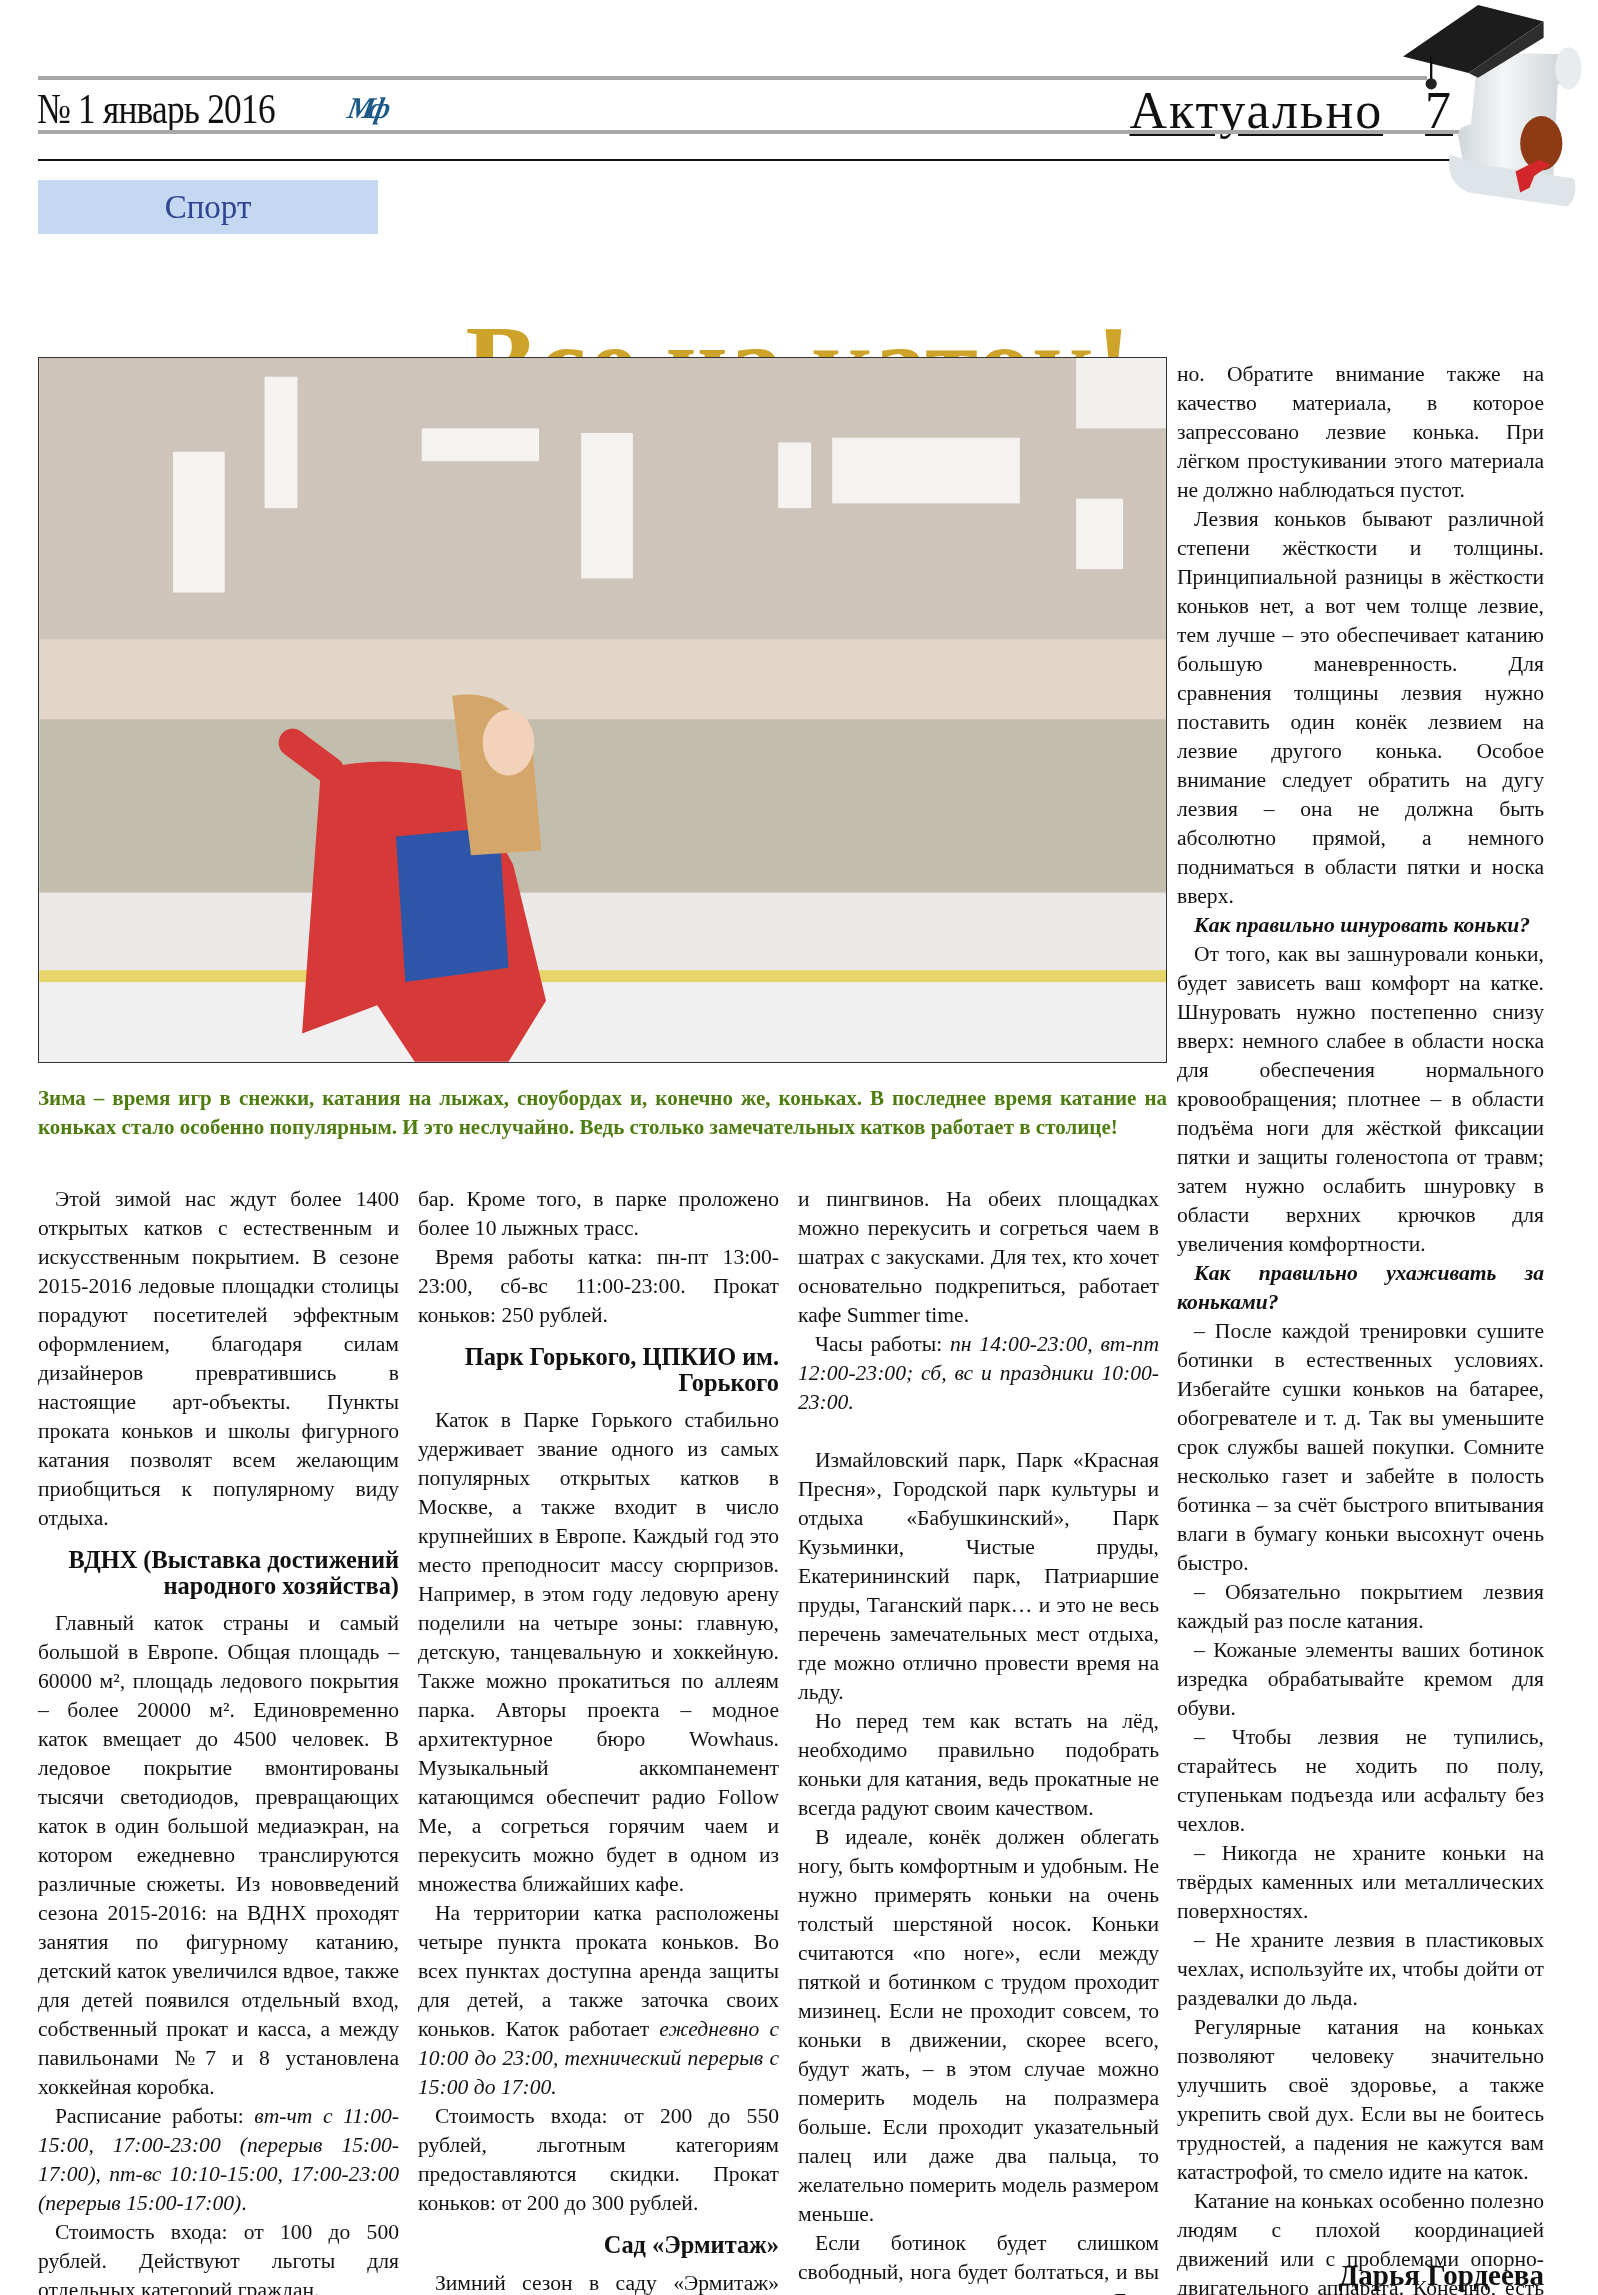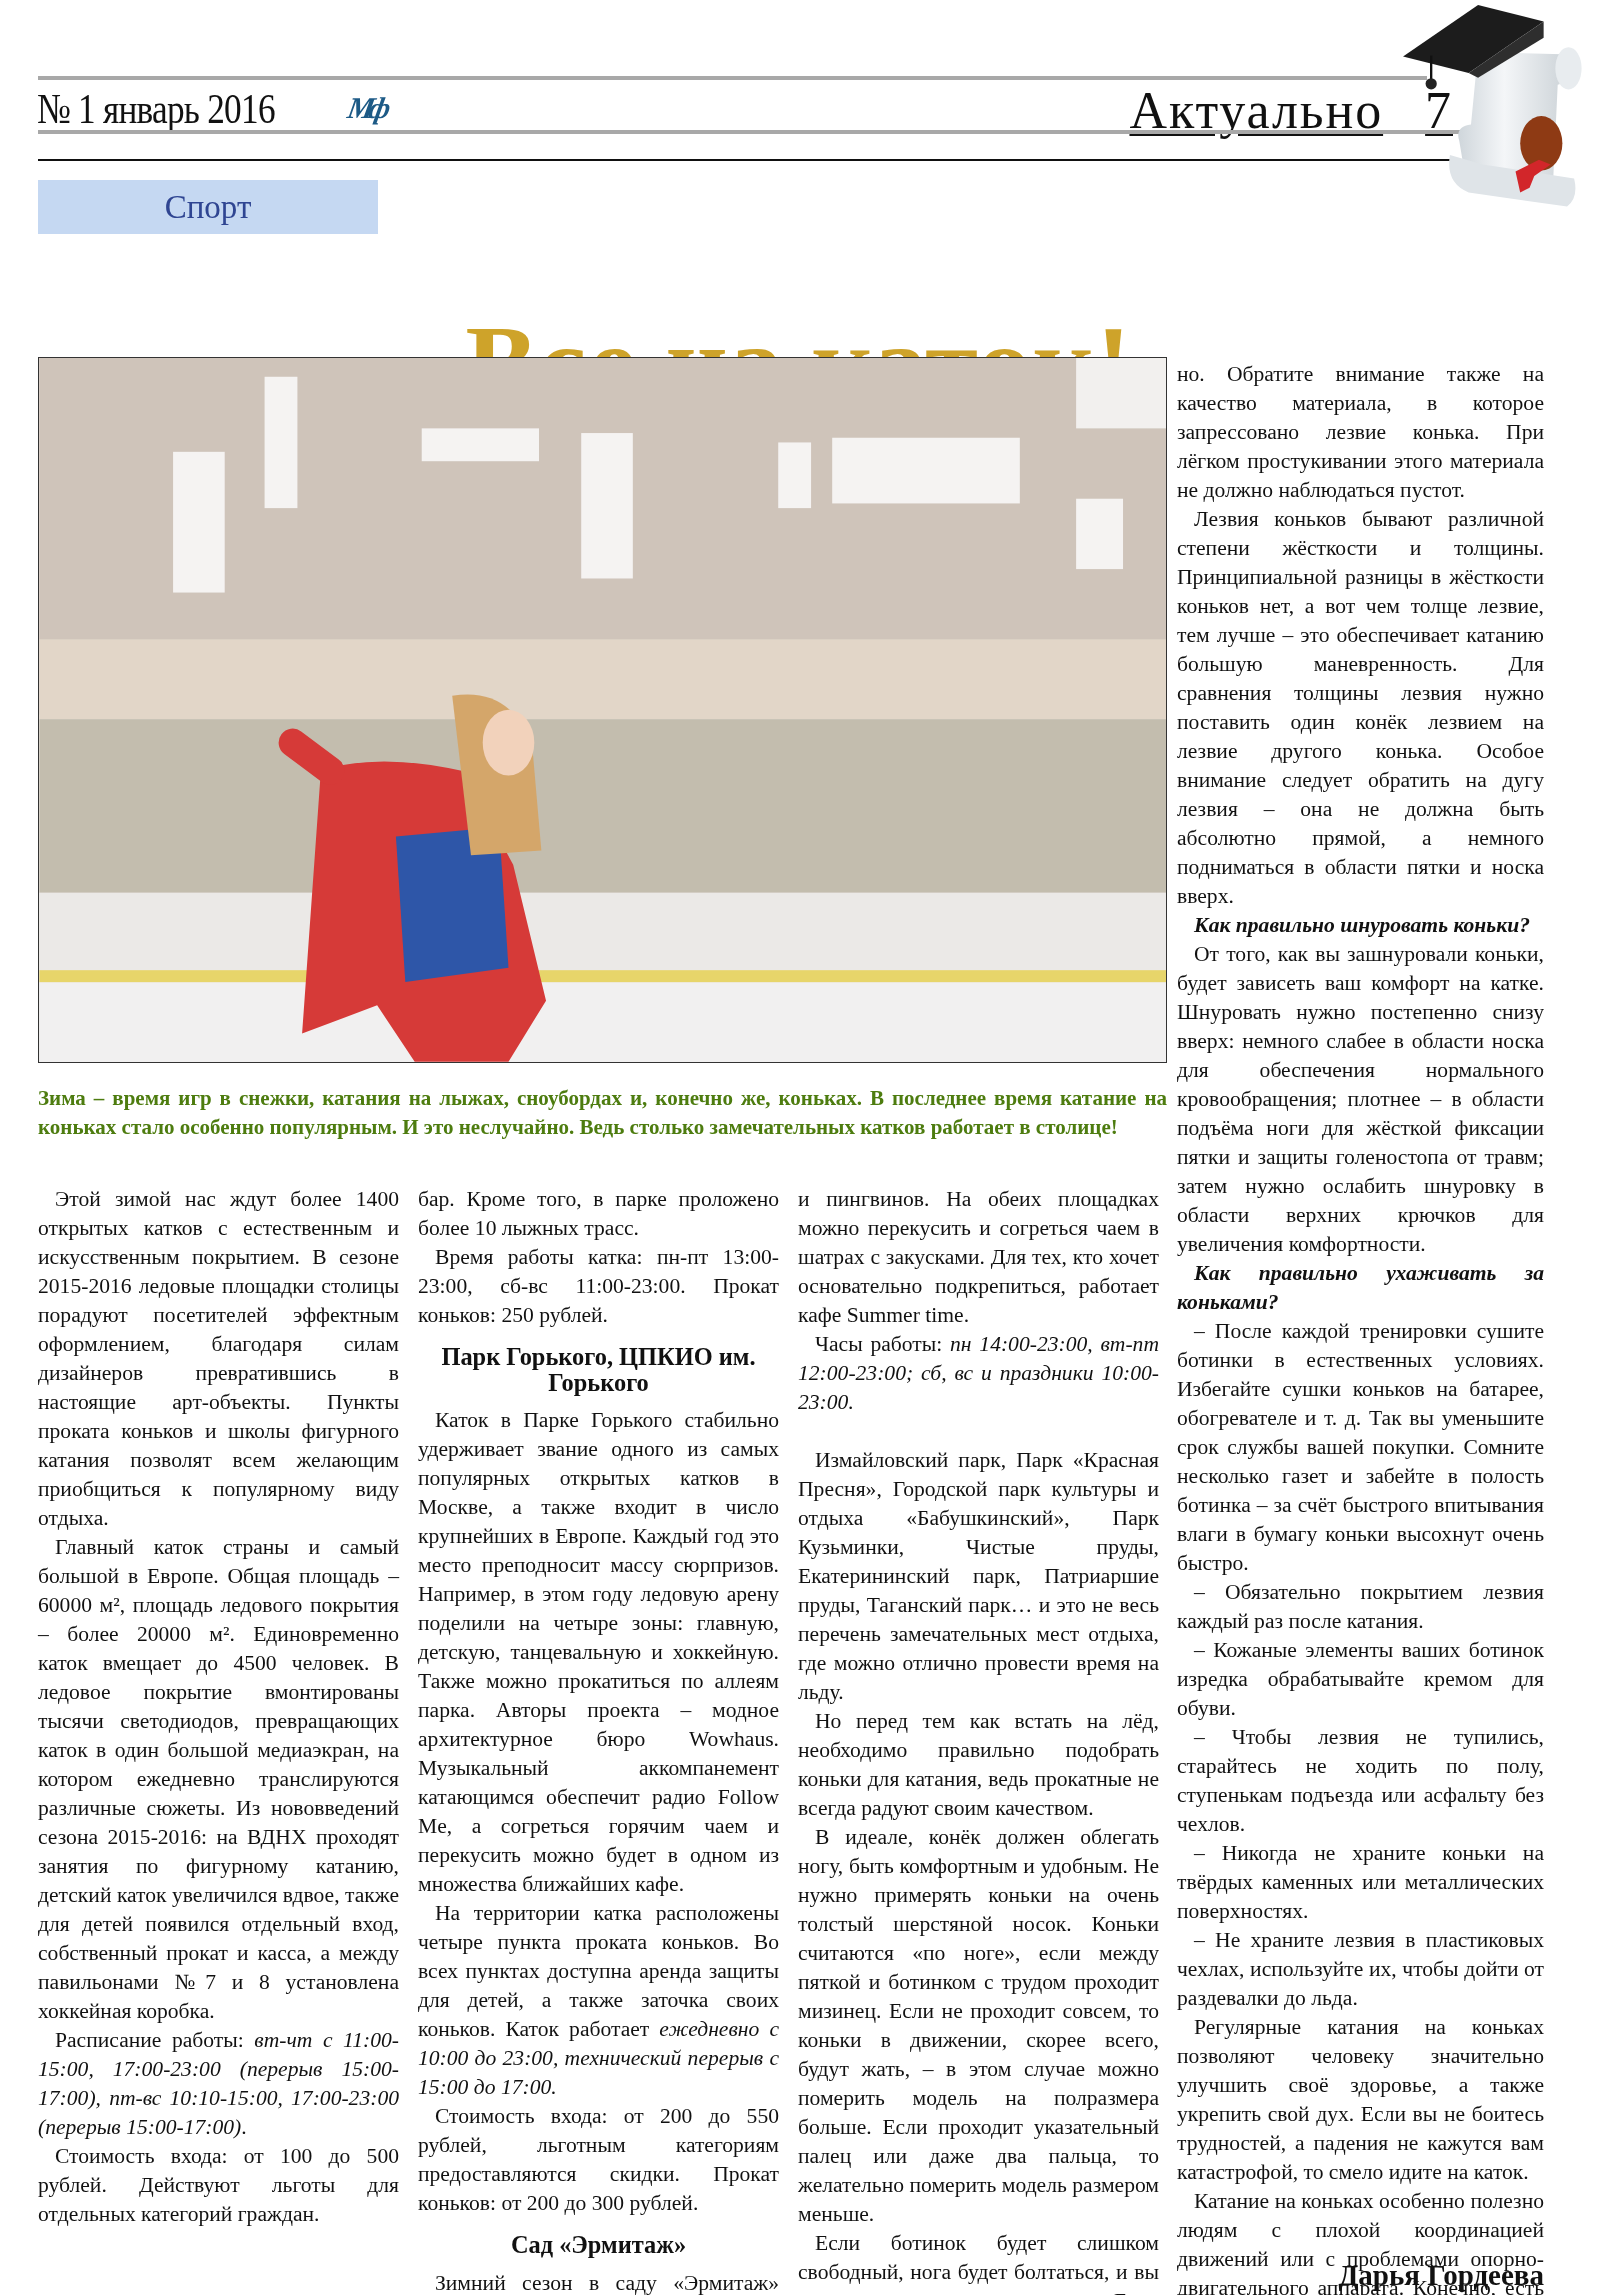--- a/index.html
+++ b/index.html
@@ -37,21 +37,21 @@
 
   
   .col { position: absolute; top: 1185px; font-size: 21.6px; line-height: 29px; text-align: justify;
          hyphens: manual; }
   .col1 { left: 38px;   width: 361px; }
   .col2 { left: 418px;  width: 361px; }
   .col3 { left: 798px; width: 361px; }
   .col4 { left: 1177px; width: 367px; top: 360px; }
   .col p { margin: 0; text-indent: 17px; }
   .col p.noind { text-indent: 0; }
-  .col h3 { margin: 14px 0 10.3px; text-align: center; font-size: 24.4px; line-height: 26px; font-weight: bold; }
+  .col h3 { margin: 14px 0 10.3px; text-align: right; font-size: 24.4px; line-height: 26px; font-weight: bold; }
   .col .q { font-weight: bold; font-style: italic; text-indent: 17px; margin: 0; }
   .col em { font-style: italic; }
   .spacer { height: 29px; }
   .byline { position: absolute; right: 54px; top: 2262px; font-weight: bold; font-size: 29px; line-height: 26px; }
 </style>
 </head>
 <body>
 
 <div class="rule-gray rule-top"></div>
 <div class="issue">№ 1 январь 2016</div>
@@ -108,20 +108,21 @@
     <path d="M880 720 Q1000 700 1050 820 L1070 1050 L920 1060 Z" fill="#d4a66a"></path>
     <ellipse cx="1000" cy="820" rx="55" ry="70" fill="#f2d2bb"></ellipse>
     <path d="M620 880 L540 820" stroke="#d63a38" stroke-width="60" stroke-linecap="round"></path>
   </svg>
 </div>
 
 <div class="lead">Зима – время игр в снежки, катания на лыжах, сноубордах и, конечно же, коньках. В последнее время катание на коньках стало особенно популярным. И это неслучайно. Ведь столько замечательных катков работает в столице!</div>
 
 <div class="col col1">
   <p>Этой зимой нас ждут более 1400 открытых катков с естественным и искусственным покрытием. В сезоне 2015-2016 ледовые площадки столицы порадуют посетителей эффектным оформлением, благодаря силам дизайнеров превратившись в настоящие арт-объекты. Пункты проката коньков и школы фигурного катания позволят всем желающим приобщиться к популярному виду отдыха.</p>
+  <h3>ВДНХ (Выставка достижений народного хозяйства)</h3>
   <p>Главный каток страны и самый большой в Европе. Общая площадь – 60000 м², площадь ледового покрытия – более 20000 м². Единовременно каток вмещает до 4500 человек. В ледовое покрытие вмонтированы тысячи светодиодов, превращающих каток в один большой медиаэкран, на котором ежедневно транслируются различные сюжеты. Из нововведений сезона 2015-2016: на ВДНХ проходят занятия по фигурному катанию, детский каток увеличился вдвое, также для детей появился отдельный вход, собственный прокат и касса, а между павильонами №7 и 8 установлена хоккейная коробка.</p>
   <p><span>Расписание работы: </span><em>вт-чт с 11:00-15:00, 17:00-23:00 (перерыв 15:00-17:00), пт-вс 10:10-15:00, 17:00-23:00 (перерыв 15:00-17:00)</em>.</p>
   <p>Стоимость входа: от 100 до 500 рублей. Действуют льготы для отдельных категорий граждан.</p>
 
 </div>
 
 <div class="col col2">
   <p class="noind">бар. Кроме того, в парке проложено более 10 лыжных трасс.</p>
   <p>Время работы катка: пн-пт 13:00-23:00, сб-вс 11:00-23:00. Прокат коньков: 250 рублей.</p>
   <h3>Парк Горького, ЦПКИО им. Горького</h3>

